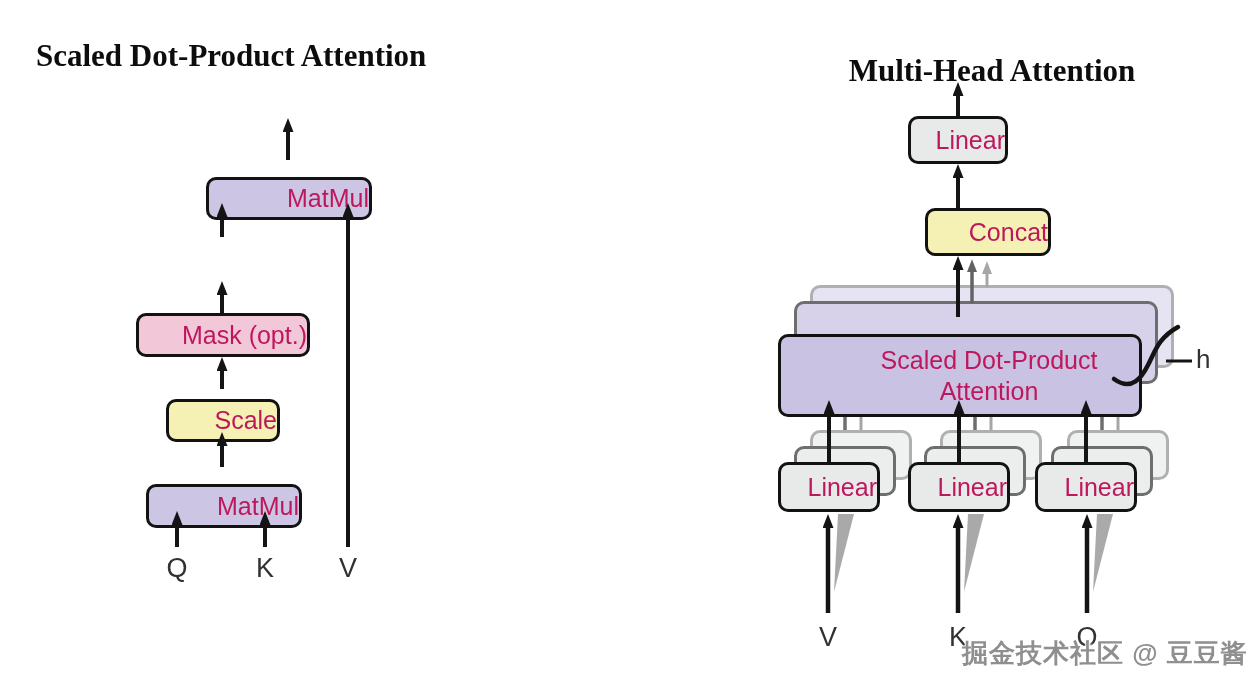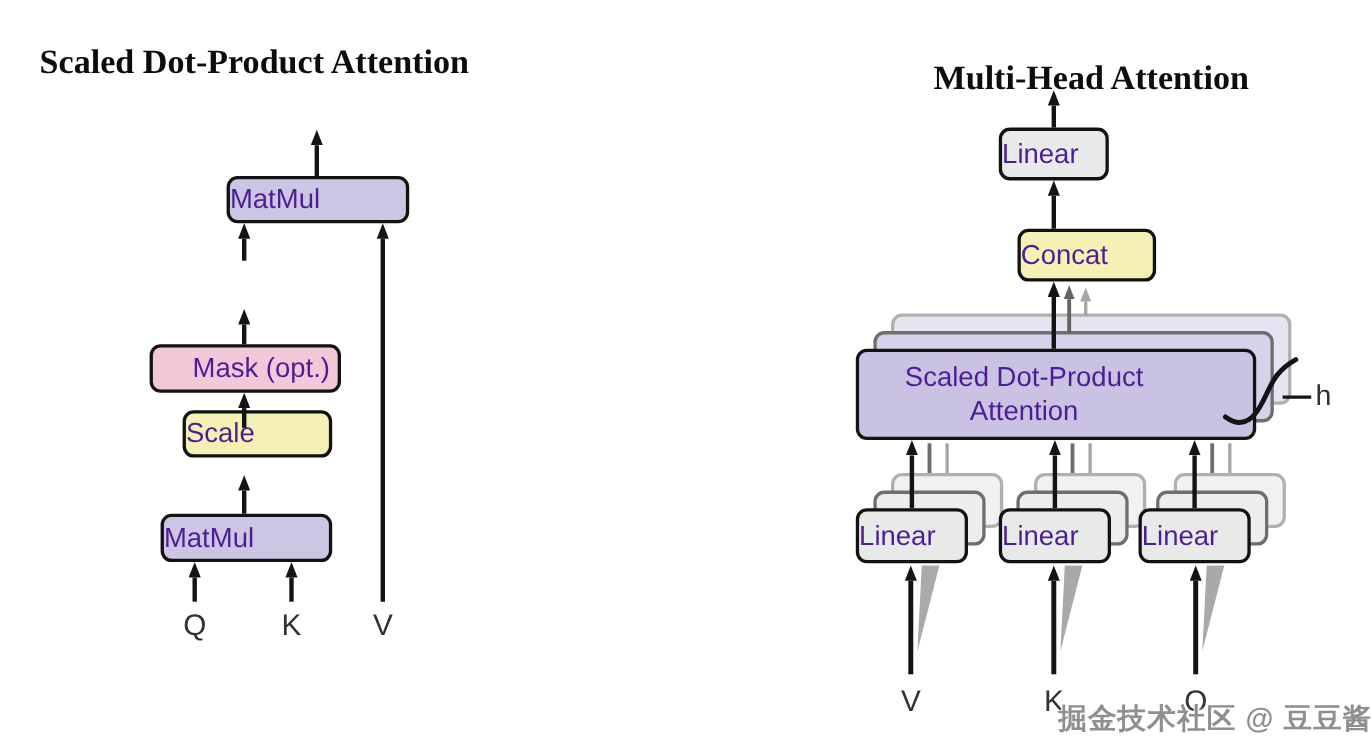--- a/index.html
+++ b/index.html
@@ -1,25 +1,25 @@
 <!DOCTYPE html>
 <html><head>
 <meta charset="utf-8">
 <style>
   html,body{margin:0;padding:0;background:#ffffff;}
   #stage{position:relative;width:1246px;height:680px;background:#ffffff;overflow:hidden;
          font-family:"Liberation Sans",sans-serif;}
   .title{position:absolute;font-family:"Liberation Serif",serif;font-size:31px;font-weight:600;
          color:#0d0d0d;white-space:nowrap;}
   .box{position:absolute;box-sizing:border-box;border:3.5px solid #121212;border-radius:10px;
-       display:flex;align-items:center;justify-content:flex-start;font-size:25px;color:#4c1d95;
+       display:flex;align-items:center;justify-content:flex-end;font-size:25px;color:#be185d;
        z-index:4;}
   .ghost{position:absolute;box-sizing:border-box;border-radius:10px;}
   .lbl{position:absolute;font-size:27px;color:#323232;text-align:center;z-index:3;}
-  .purple{background:#ccc6e4;}
+  .purple{background:#ccc6e4;margin-top:17px;}
   .green{background:#cfe2d3;}
   .pink{background:#f2c8d9;}
   .yellow{background:#f5f0b3;}
   .gray{background:#e8eae9;}
   svg.layer{position:absolute;left:0;top:0;pointer-events:none;}
   #arrows-bg{z-index:1;}
   #arrows-fg{z-index:5;}
   #watermark{position:absolute;left:962px;top:636px;z-index:8;font-size:26px;font-weight:bold;
              color:#8f8f8f;letter-spacing:1px;white-space:nowrap;
              text-shadow:1px 2px 1px #ffffff,-1px -1px 1px #ffffff,2px 2px 3px #ffffff;}
@@ -53,21 +53,21 @@
 
   <div class="box purple" style="left:206px;top:160px;width:166px;height:43px;">
     <span>MatMul</span>
   </div>
 
 
   <div class="box pink" style="left:136px;top:313px;width:174px;height:44px;padding-left:36px;">
     <span>Mask (opt.)</span>
   </div>
 
-  <div class="box yellow" style="left:166px;top:373px;width:136px;height:43px;">
+  <div class="box yellow" style="left:166px;top:399px;width:114px;height:43px;">
     <span>Scale</span>
   </div>
 
   <div class="box purple" style="left:146px;top:467px;width:156px;height:44px;">
     <span>MatMul</span>
   </div>
 
   <div class="lbl" style="left:157px;top:553px;width:40px;">Q</div>
   <div class="lbl" style="left:245px;top:553px;width:40px;">K</div>
   <div class="lbl" style="left:328px;top:553px;width:40px;">V</div>

